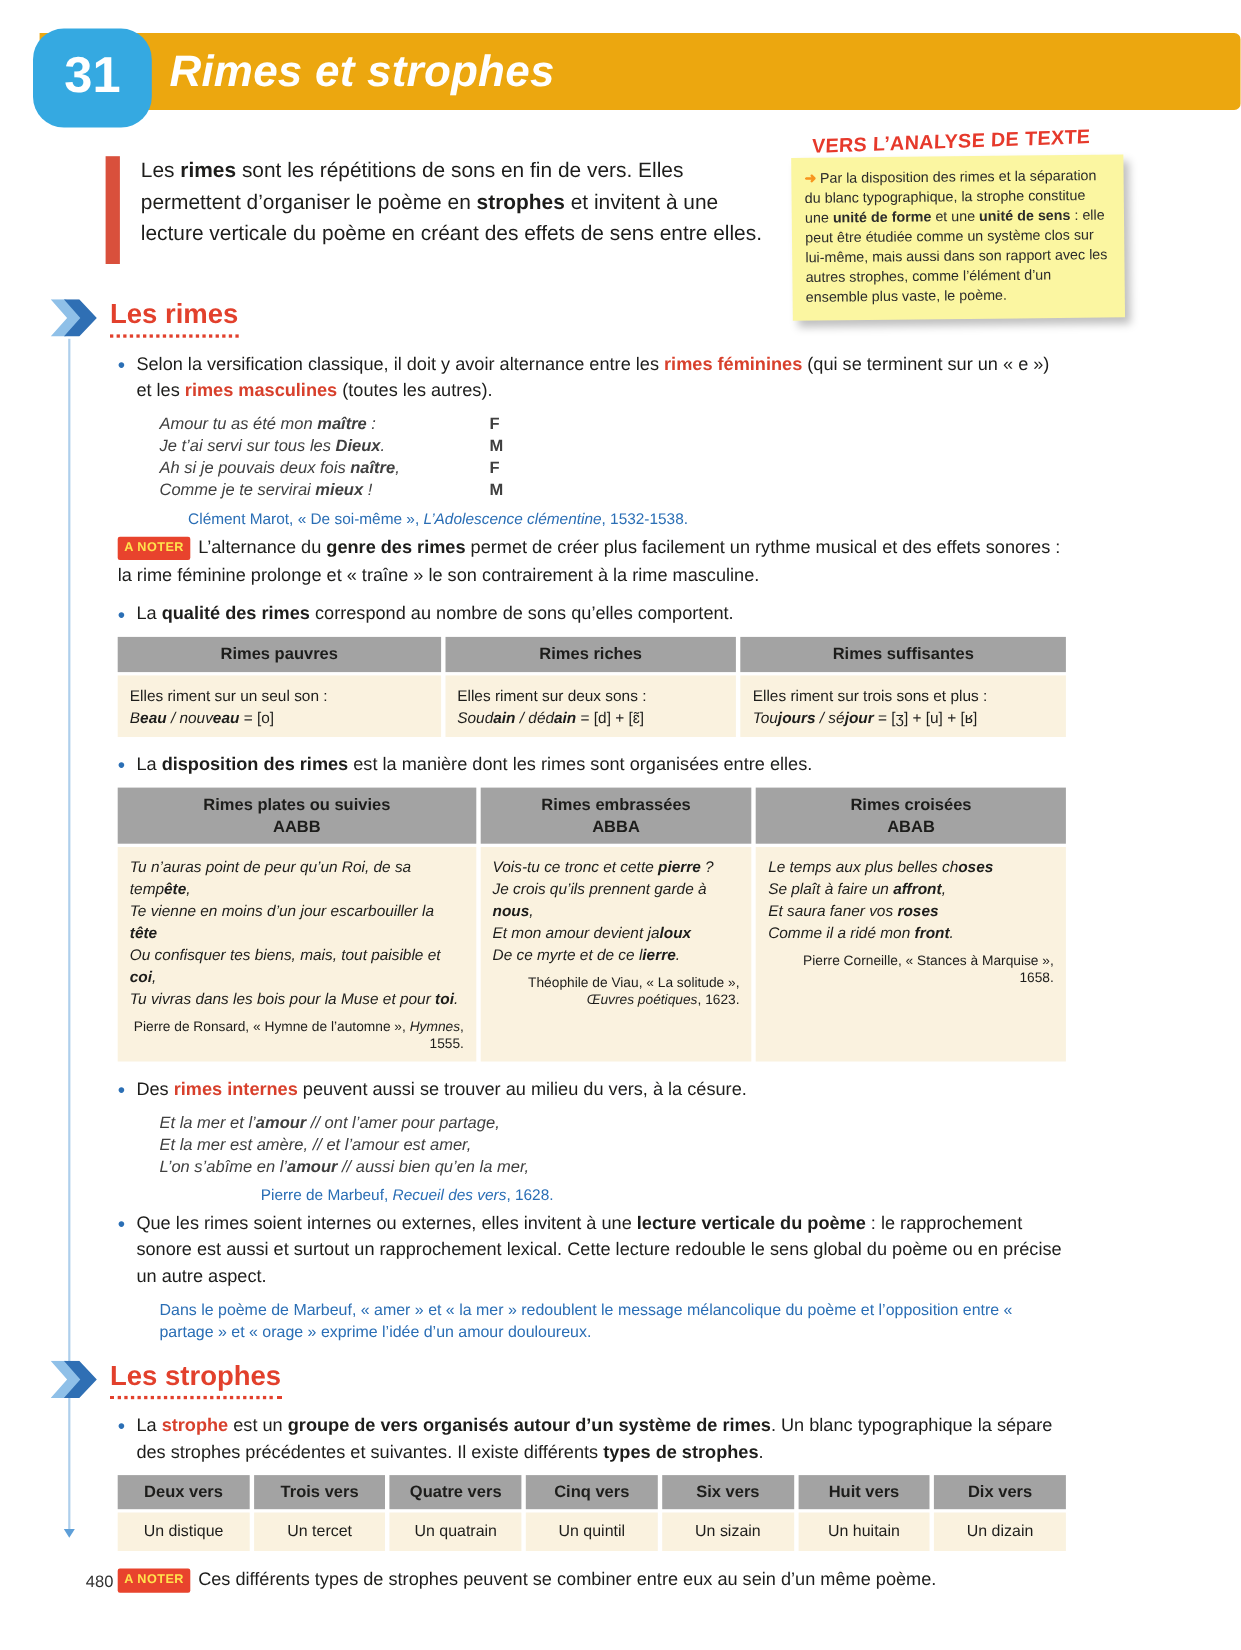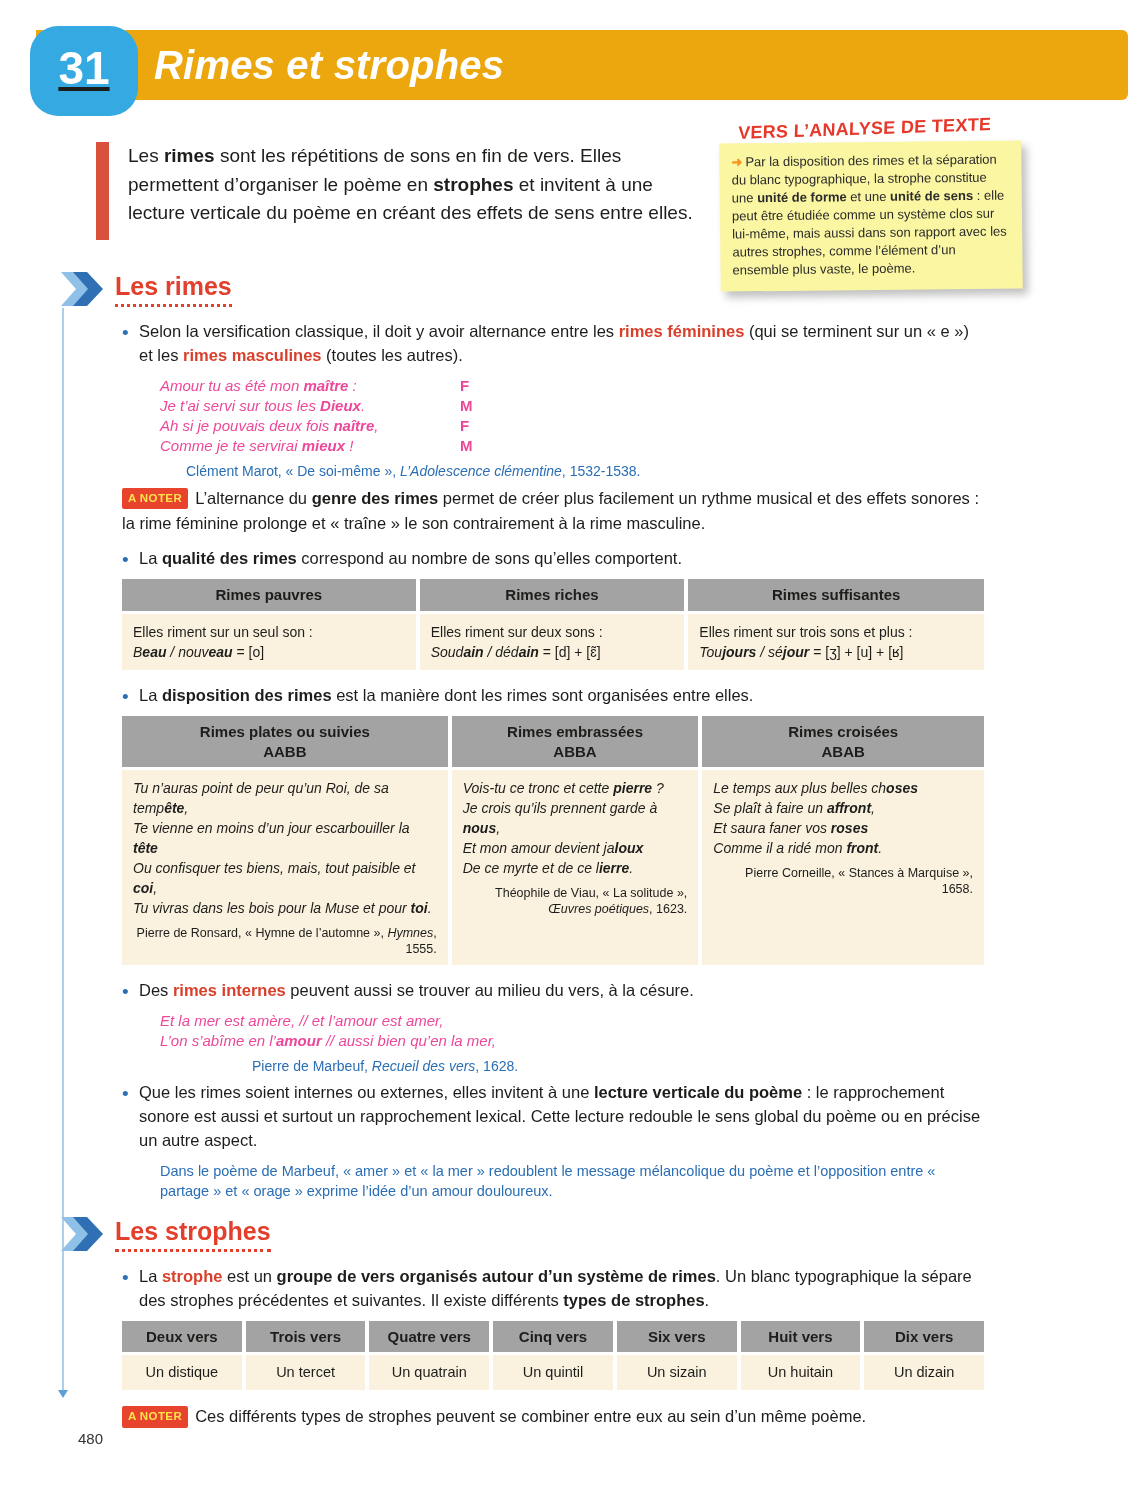--- a/index.html
+++ b/index.html
@@ -13,21 +13,21 @@
   }
   
   .banner{position:absolute;left:0;top:26px;right:0;height:94px;}
   .banner-band{
     position:absolute;left:36px;top:4px;right:0;height:70px;
     background:#ECA70F;border-radius:0 6px 6px 0;
   }
   .chapter-badge{
     position:absolute;left:30px;top:0;width:108px;height:90px;
     background:#35A9E1;border-radius:28px;
-    display:flex;align-items:center;justify-content:center;text-decoration:underline;
+    display:flex;align-items:center;justify-content:center;
   }
   .chapter-number{color:#fff;font-weight:bold;font-size:46px;margin-top:-6px;}
   .chapter-title{
     position:absolute;left:154px;top:4px;height:70px;margin:0;
     display:flex;align-items:center;
     color:#ffffff;font-size:40px;font-weight:bold;letter-spacing:.2px;font-style:italic;
   }
   
   .intro{position:absolute;left:68px;top:142px;width:606px;display:flex;padding-left:28px;}
   .intro-bar{flex:0 0 13px;background:#D9503C;margin-right:19px;min-height:98px;}
@@ -44,34 +44,34 @@
     transform:rotate(-0.6deg);
     box-shadow:5px 6px 8px rgba(0,0,0,.25);
   }
   .analysis-arrow{color:#F7941D;font-weight:bold;margin-right:3px;}
   
   .left-rule{position:absolute;left:62px;top:308px;width:2px;height:1082px;background:#AECFEC;}
   .rule-arrow{position:absolute;left:58px;top:1390px;width:0;height:0;
     border-left:5px solid transparent;border-right:5px solid transparent;
     border-top:8px solid #5E9FD8;}
   
-  .content{position:absolute;left:107px;top:272px;width:862px;margin-left:15px;}
+  .content{position:absolute;left:107px;top:272px;width:862px;}
   .section-head{position:relative;margin:0 0 10px -7px;height:38px;}
   .chevrons{position:absolute;left:-54px;top:0;}
   .section-title{
     display:inline-block;margin:0;
     color:#E2402C;font-size:25px;font-weight:bold;
     border-bottom:3px dotted #E2402C;padding-bottom:3px;
   }
   .mt{margin-top:16px;}
   .bullet{position:relative;margin:0 0 8px 0;padding-left:17px;font-size:16.5px;line-height:1.45;}
   .bullet::before{content:"•";position:absolute;left:0;top:-1px;color:#2B6FB5;font-size:19px;}
   .kw{color:#D8402C;font-weight:bold;}
   
-  .poem{margin:2px 0 6px 38px;color:#ec4899;font-style:italic;font-size:15px;line-height:20px;}
+  .poem{margin:2px 0 6px 38px;color:#404040;font-style:italic;font-size:15px;line-height:20px;}
   .poem-line{display:flex;}
   .poem-text{flex:0 0 300px;}
   .poem-mark{font-weight:bold;font-style:normal;}
   .attribution{margin:0 0 6px 64px;color:#2A6EB5;font-size:14px;line-height:18px;}
   .attribution-plain{margin-left:130px;}
   
   .noter{margin:4px 0 12px 0;font-size:16.5px;line-height:1.5;}
   .noter-badge{
     display:inline-block;background:#E8432D;color:#FFE34D;
     font-size:11.5px;font-weight:bold;letter-spacing:.4px;
@@ -196,20 +196,23 @@
       </div>
       <div class="td">
         <div class="cell-poem">Le temps aux plus belles ch<b>oses</b><br>Se plaît à faire un <b>affront</b>,<br>Et saura faner vos <b>roses</b><br>Comme il a ridé mon <b>front</b>.</div>
         <div class="cell-attr">Pierre Corneille, « Stances à Marquise », 1658.</div>
       </div>
     </div>
 
     <p class="bullet"><span>Des <span class="kw">rimes internes</span> peuvent aussi se trouver au milieu du vers, à la césure.</span></p>
 
     <div class="poem">
+      <div class="poem-line">
+          <span>Et la mer et l’<b>amour</b> // ont l’amer pour partage,</span>
+        </div>
       <div class="poem-line">
           <span>Et la mer est amère, // et l’amour est amer,</span>
         </div>
       <div class="poem-line">
           <span>L’on s’abîme en l’<b>amour</b> // aussi bien qu’en la mer,</span>
         </div>
     </div>
     <p class="attribution attribution-plain">Pierre de Marbeuf, <i>Recueil des vers</i>, 1628.</p>
 
     <p class="bullet"><span>Que les rimes soient internes ou externes, elles invitent à une <b>lecture verticale du poème</b> : le rapprochement sonore est aussi et surtout un rapprochement lexical. Cette lecture redouble le sens global du poème ou en précise un autre aspect.</span></p>

